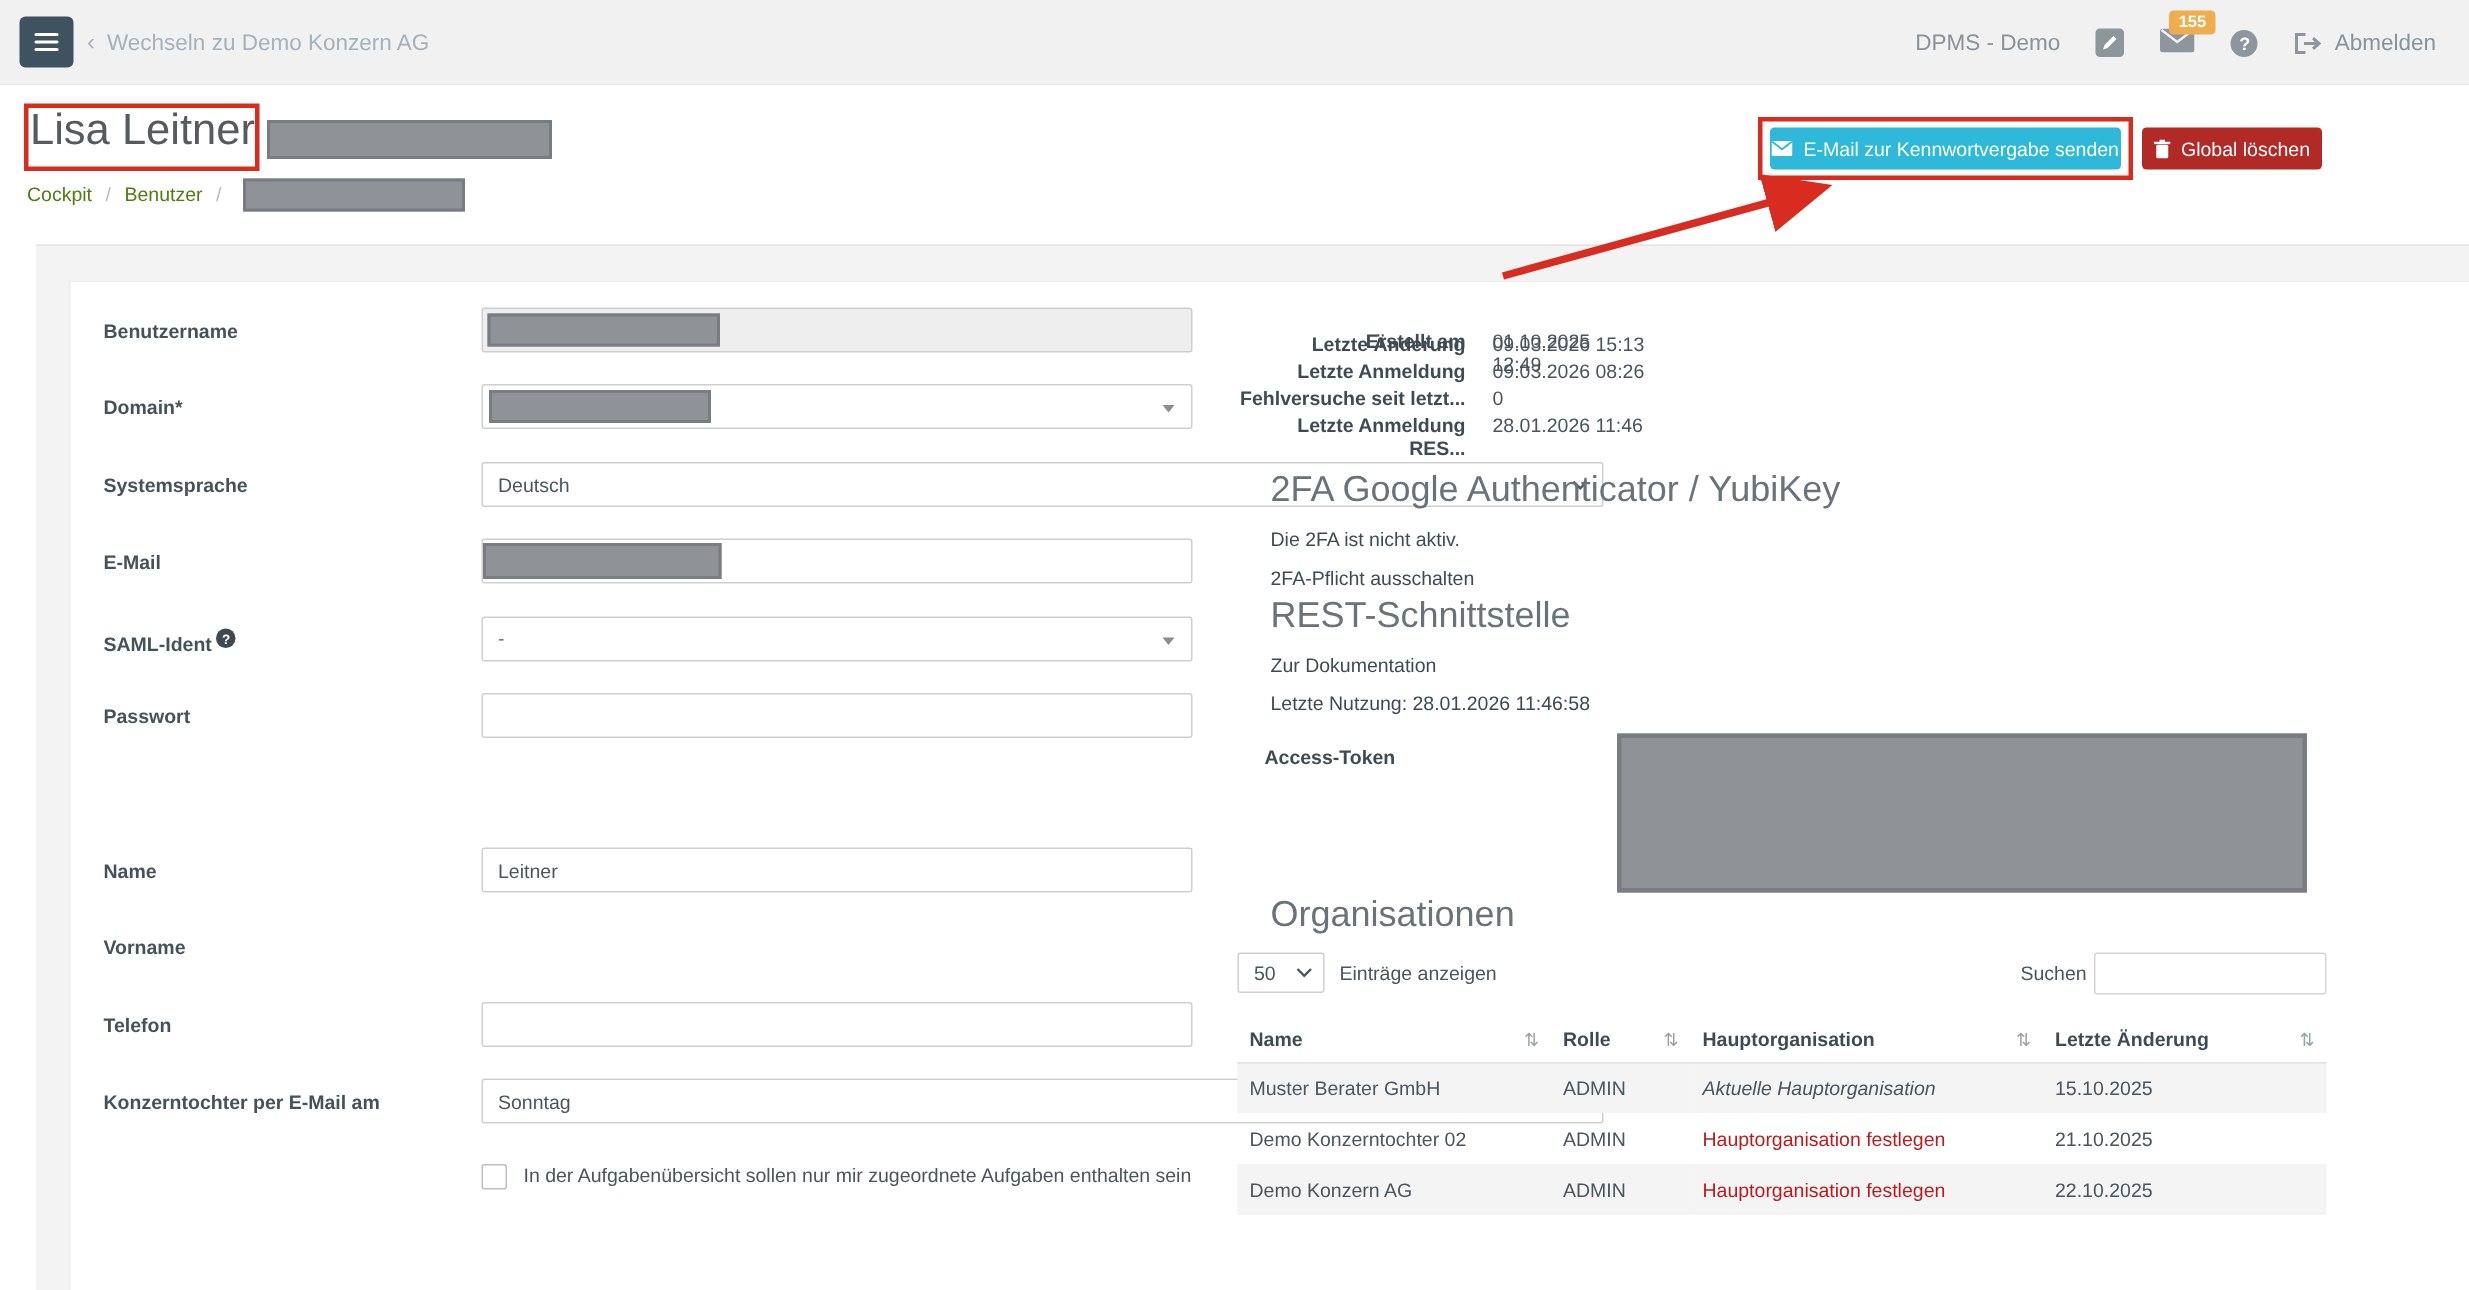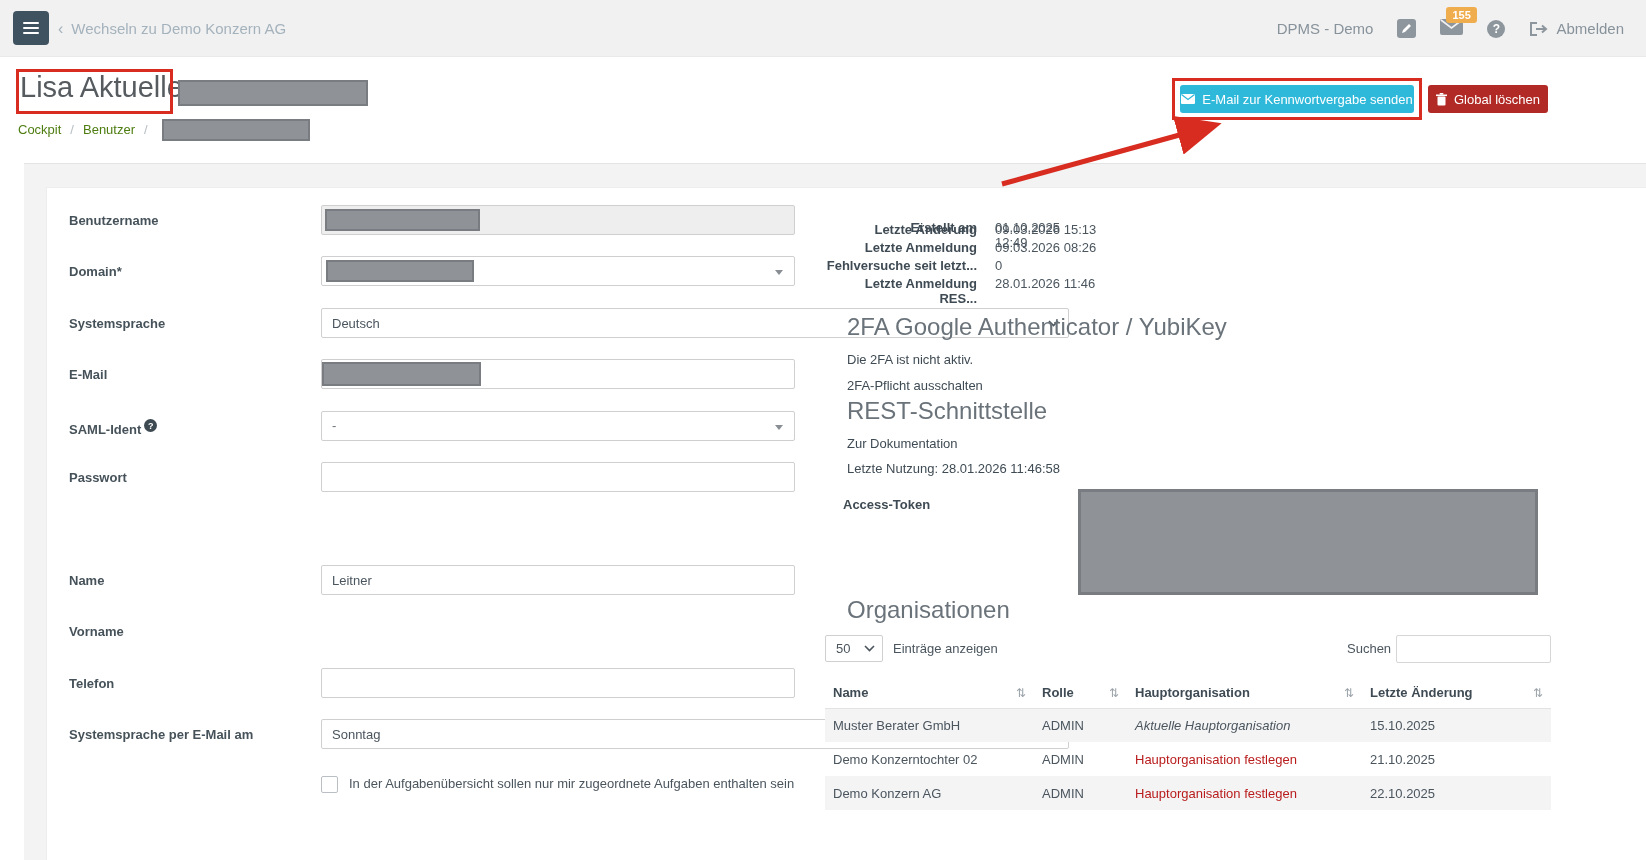--- a/index.html
+++ b/index.html
@@ -146,21 +146,21 @@
         <svg width="19" height="16" viewBox="0 0 19 16">
           <path d="M8 2 H2 V14 H8" fill="none" stroke="#8d969d" stroke-width="2"></path>
           <path d="M7 8 H16 M13 4.5 L17 8 L13 11.5" fill="none" stroke="#8d969d" stroke-width="2"></path>
         </svg>
         <span>Abmelden</span>
       </a>
     </div>
   </header>
 
   <section class="title-zone">
-    <h1 class="page-title">Lisa Aktuelle</h1>
+    <h1 class="page-title">Lisa Leitner</h1>
     <div class="annot-box annot-title"></div>
     <div class="redact" style="left:178px; top:23px; width:190px; height:26px;"></div>
 
     <nav class="breadcrumb">
       <a href="#">Cockpit</a><span class="sep">/</span><a href="#">Benutzer</a><span class="sep">/</span>
     </nav>
     <div class="redact" style="left:162px; top:62px; width:148px; height:22px;"></div>
 
     <button class="btn btn-email">
       <svg width="14" height="10" viewBox="0 0 14 10">
@@ -261,21 +261,21 @@
       </div>
 
       <div class="frow" style="top:480px; width:748px;">
         <label class="flabel">Telefon</label>
         <div class="fctrl">
           <input class="tin" value="" style="">
         </div>
       </div>
 
       <div class="frow" style="top:531px; width:748px;">
-        <label class="flabel">Systemsprache per E-Mail am</label>
+        <label class="flabel">Konzerntochter per E-Mail am</label>
         <div class="fctrl sel-wrap">
           <select class="sel">
             <option>Sonntag</option>
           </select>
           <svg class="sel-chev" width="11" height="7">
             <polyline points="1,1 5.5,5.5 10,1" fill="none" stroke="#4a555e" stroke-width="1.6"></polyline>
           </svg>
         </div>
       </div>
 

